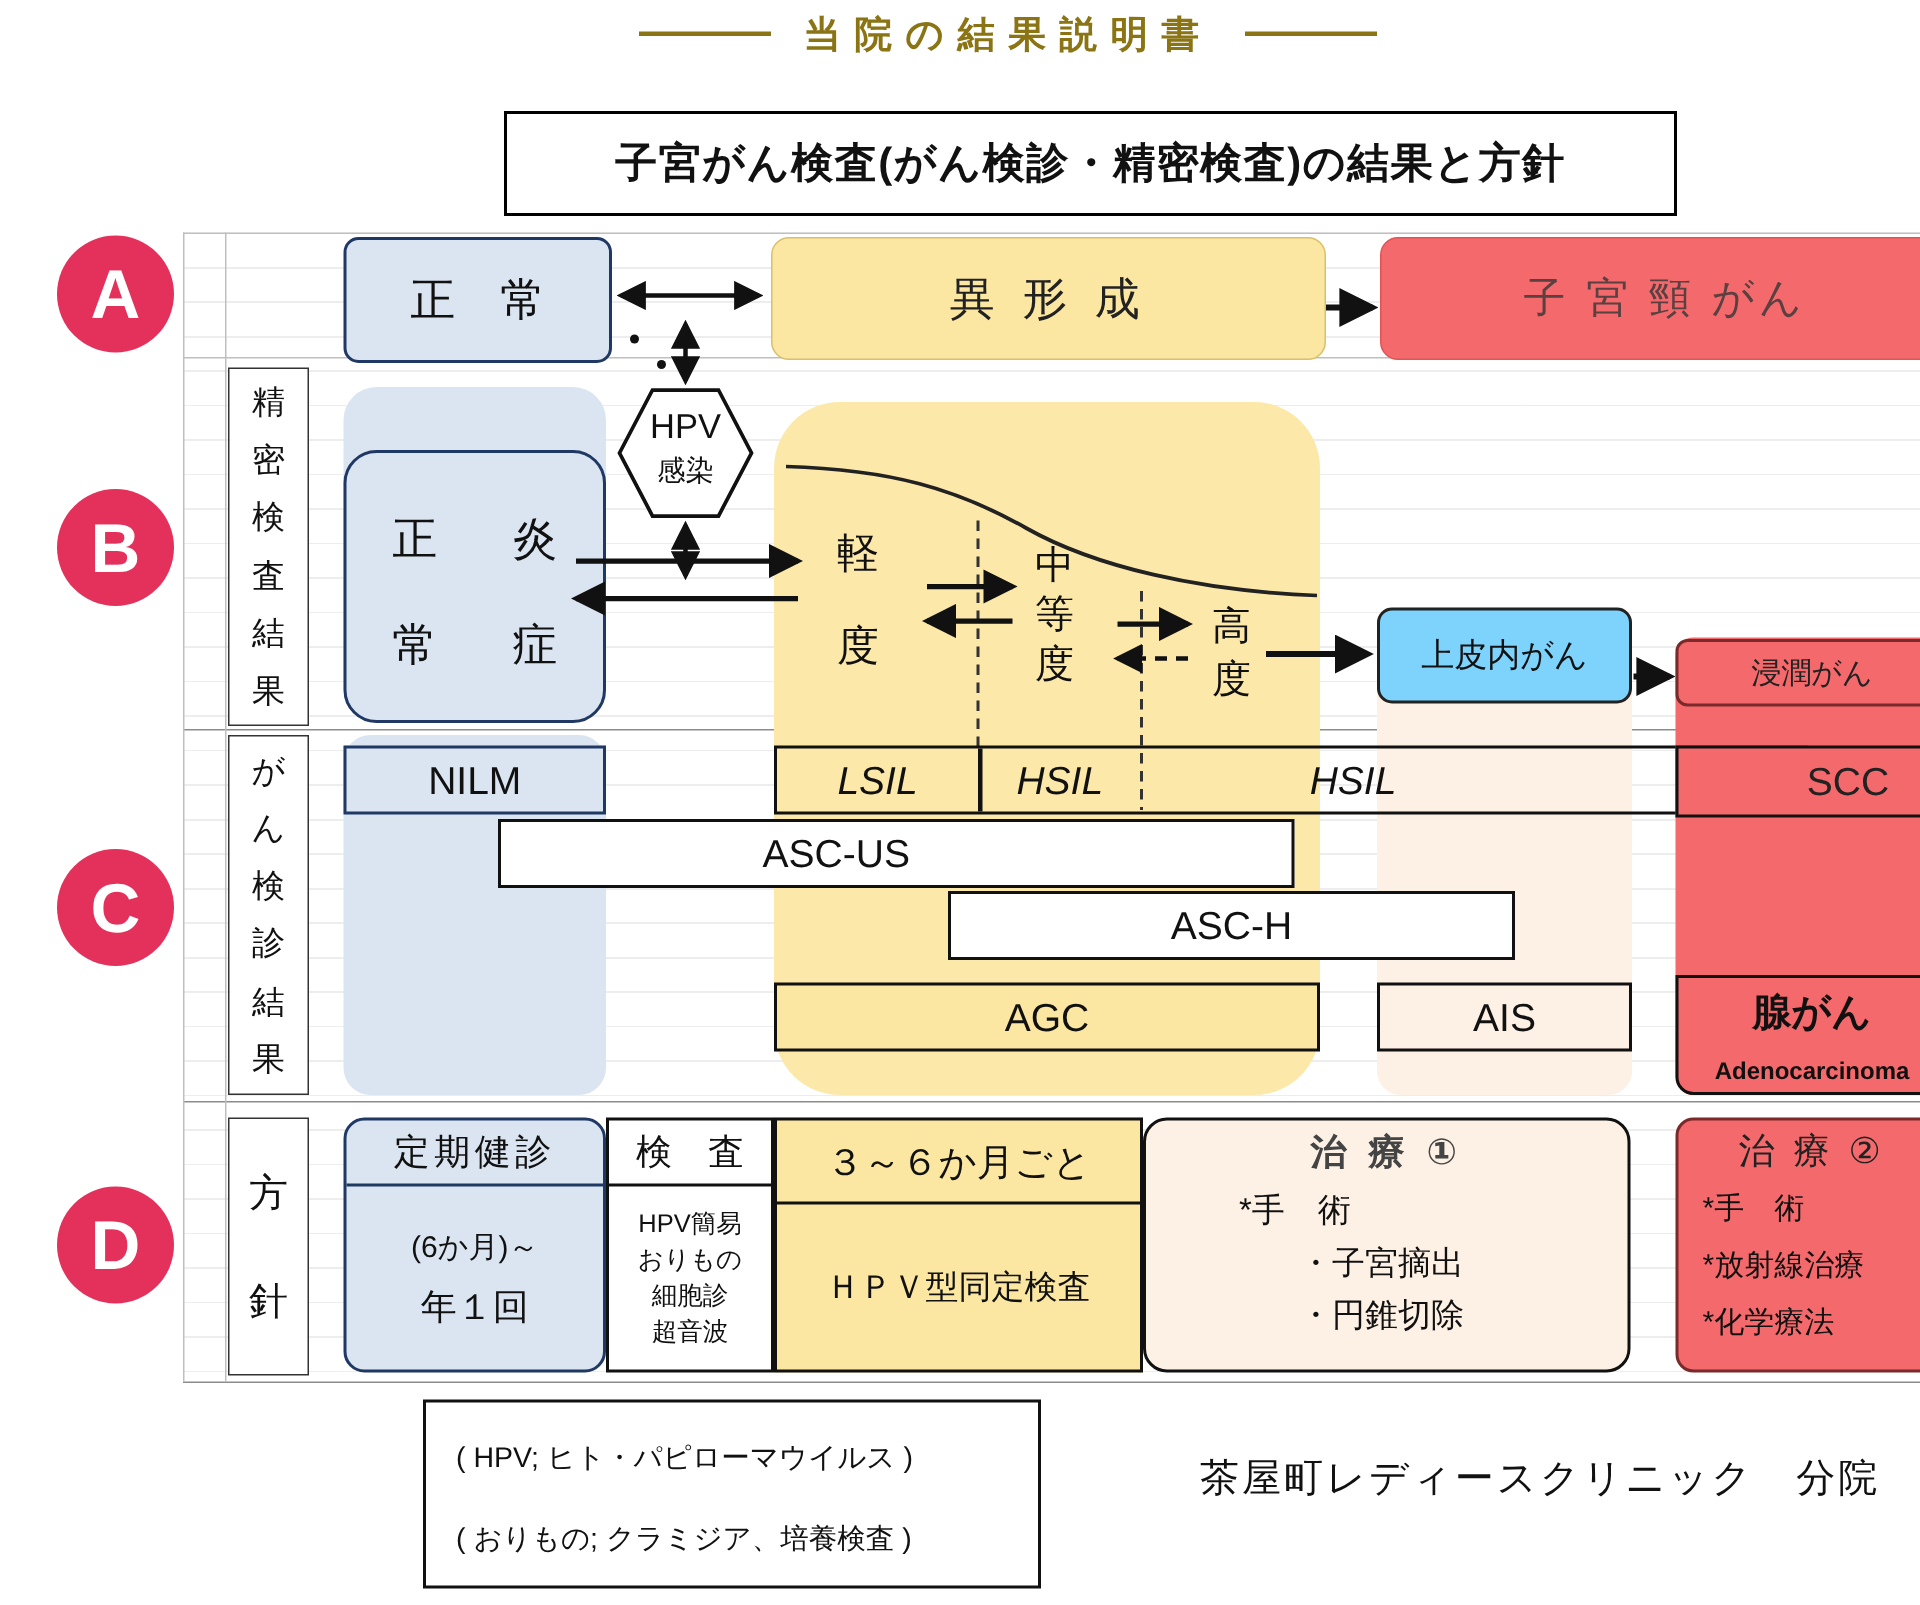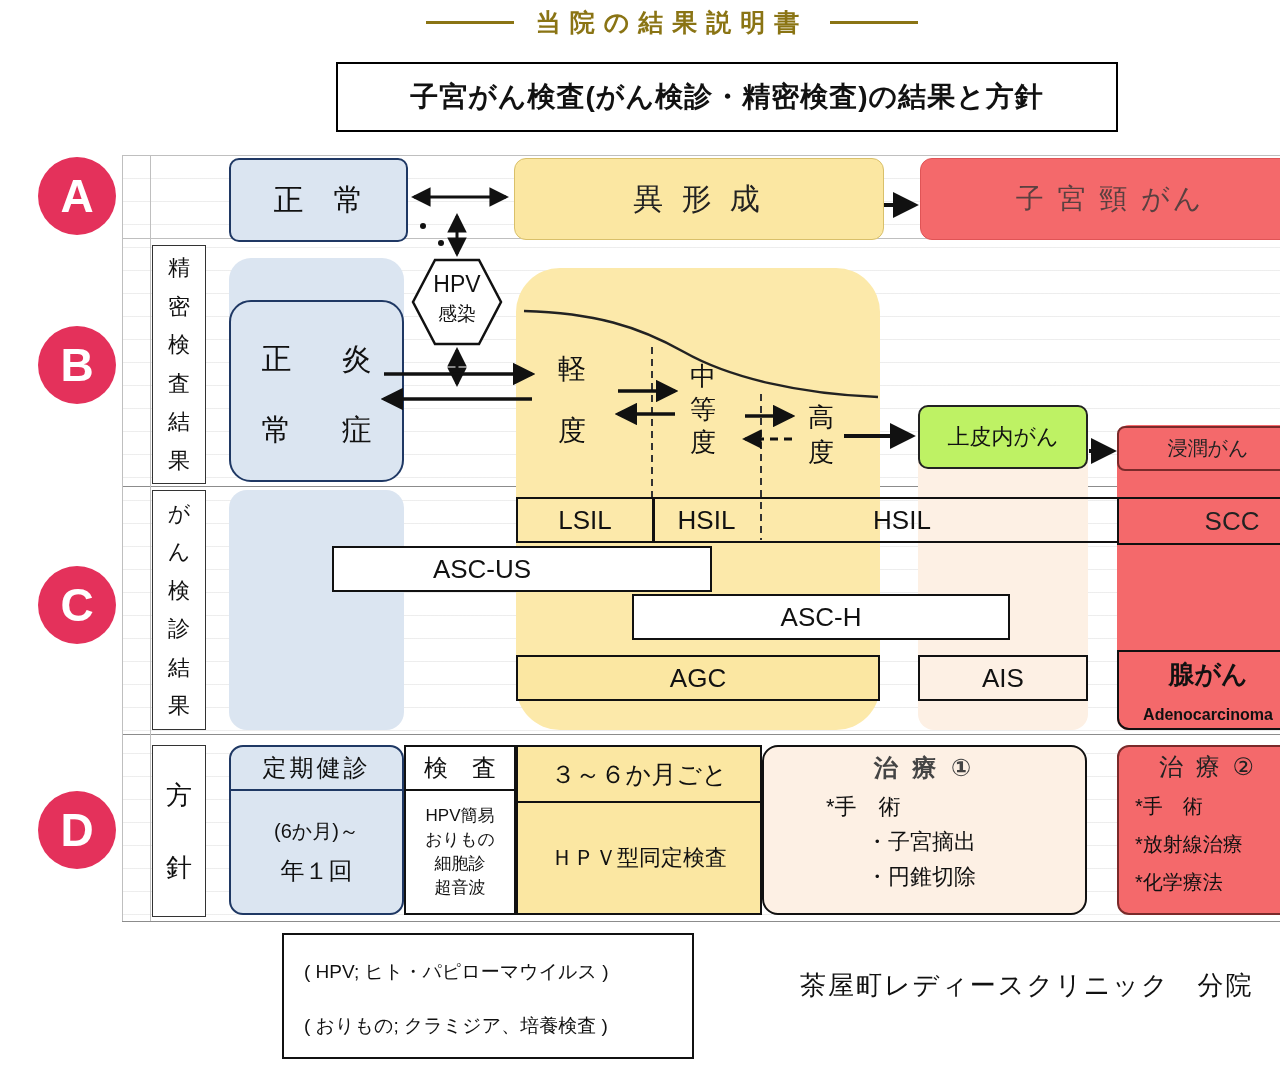--- a/index.html
+++ b/index.html
@@ -36,21 +36,21 @@
   <div class="line dark" style="left:90px;top:921px;width:1178px;height:1px;"></div>
   <div class="line" style="left:90px;top:155px;width:1px;height:766px;"></div>
   <div class="line" style="left:118px;top:155px;width:1px;height:766px;"></div>
 
   <div class="abs" style="left:0;top:6px;width:1280px;display:flex;align-items:center;justify-content:center;gap:22px;z-index:5;">
     <span style="width:88px;height:3px;background:#8a7414;"></span>
     <span style="font-size:25px;font-weight:bold;color:#8a7414;letter-spacing:9px;">当院の結果説明書</span>
     <span style="width:88px;height:3px;background:#8a7414;"></span>
   </div>
 
-  <div class="box" style="left:304px;top:62px;width:778px;height:66px;border:2px solid #000;background:#fff;
+  <div class="box" style="left:304px;top:74px;width:778px;height:66px;border:2px solid #000;background:#fff;
               font-size:28px;font-weight:bold;letter-spacing:1px;">子宮がん検査(がん検診・精密検査)の結果と方針</div>
 
   <div class="badge" style="top:157px;">A</div>
   <div class="badge" style="top:326px;">B</div>
   <div class="badge" style="top:566px;">C</div>
   <div class="badge" style="top:791px;">D</div>
 
   <div class="box" style="left:197px;top:158px;width:175px;height:80px;background:#dbe5f1;border:2.5px solid #1f3864;border-radius:10px;font-size:30px;">正　常</div>
   <div class="box" style="left:482px;top:158px;width:368px;height:80px;background:#fbe7a2;border:1px solid #d9c06a;border-radius:12px;font-size:30px;letter-spacing:5px;color:#222;">異 形 成</div>
   <div class="box" style="left:888px;top:158px;width:378px;height:80px;background:#f4696b;border:1px solid #e05456;border-radius:12px;font-size:28px;letter-spacing:3px;color:#5a4040;">子 宮 頸 がん</div>
@@ -94,42 +94,43 @@
     <line x1="851" y1="205" x2="883" y2="205" stroke="#111" stroke-width="4" marker-end="url(#ah)"></line>
   </svg>
 
   <div class="box" style="left:385px;top:270px;width:80px;height:28px;font-size:23px;background:transparent;">HPV</div>
   <div class="box" style="left:385px;top:302px;width:80px;height:24px;font-size:19px;background:transparent;">感染</div>
 
   <div class="abs vchars" style="left:521px;top:338px;width:38px;font-size:28px;line-height:62px;z-index:5;">軽度</div>
   <div class="abs vchars" style="left:653px;top:360px;width:36px;font-size:26px;line-height:33px;z-index:5;">中等度</div>
   <div class="abs vchars" style="left:771px;top:400px;width:36px;font-size:26px;line-height:35px;z-index:5;">高度</div>
 
-  <div class="box" style="left:886px;top:405px;width:170px;height:64px;background:#bef264;border:2px solid #222;border-radius:10px;font-size:22px;box-sizing:border-box;">上皮内がん</div>
+  <div class="box" style="left:886px;top:405px;width:170px;height:64px;background:#7dd3fc;border:2px solid #222;border-radius:10px;font-size:22px;box-sizing:border-box;">上皮内がん</div>
   <div class="box" style="left:1085px;top:426px;width:182px;height:45px;background:#f4696b;border:2px solid #7a2a2a;border-radius:8px;font-size:20px;color:#222;box-sizing:border-box;">浸潤がん</div>
 
   <div class="sideLabel" style="left:120px;top:245px;width:52px;height:237px;">
     <span class="vchars" style="width:24px;font-size:22px;line-height:38.5px;">精密検査結果</span>
   </div>
   <div class="sideLabel" style="left:120px;top:490px;width:52px;height:238px;">
     <span class="vchars" style="width:24px;font-size:22px;line-height:38.5px;">がん検診結果</span>
   </div>
   <div class="sideLabel" style="left:120px;top:745px;width:52px;height:170px;">
     <span class="vchars" style="width:28px;font-size:26px;line-height:72px;">方針</span>
   </div>
 
+  <div class="box" style="left:197px;top:497px;width:175px;height:46px;background:#dbe5f1;border:2.5px solid #1f3864;font-size:26px;box-sizing:border-box;">NILM</div>
 
-  <div class="abs" style="left:484px;top:497px;width:689px;height:46px;border:2.5px solid #111;box-sizing:border-box;z-index:5;">
+  <div class="abs" style="left:484px;top:497px;width:689px;height:46px;border:2.5px solid #111;box-sizing:border-box;z-index:5;font-style:italic;">
     <div style="position:absolute;left:134px;top:0;bottom:0;width:2.5px;background:#111;"></div>
     <div class="ctr" style="position:absolute;left:0;width:134px;height:100%;font-size:26px;">LSIL</div>
     <div class="ctr" style="position:absolute;left:136px;width:105px;height:100%;font-size:26px;">HSIL</div>
     <div class="ctr" style="position:absolute;left:244px;width:280px;height:100%;font-size:26px;">HSIL</div>
   </div>
 
-  <div class="box" style="left:300px;top:546px;width:380px;height:46px;background:#fff;border:2.5px solid #111;font-size:26px;box-sizing:border-box;padding-right:80px;">ASC-US</div>
+  <div class="box" style="left:300px;top:546px;width:531px;height:46px;background:#fff;border:2.5px solid #111;font-size:26px;box-sizing:border-box;padding-right:80px;">ASC-US</div>
   <div class="box" style="left:600px;top:594px;width:378px;height:46px;background:#fff;border:2.5px solid #111;font-size:26px;box-sizing:border-box;">ASC-H</div>
   <div class="box" style="left:484px;top:655px;width:364px;height:46px;background:#fbe7a2;border:2.5px solid #111;font-size:26px;box-sizing:border-box;">AGC</div>
   <div class="box" style="left:886px;top:655px;width:170px;height:46px;background:#fdf0e4;border:2.5px solid #111;font-size:26px;box-sizing:border-box;">AIS</div>
   <div class="box" style="left:1085px;top:497px;width:182px;height:48px;background:#f4696b;border:2.5px solid #111;font-size:26px;color:#222;box-sizing:border-box;padding-left:48px;">SCC</div>
 
   <div class="colbox" style="left:1085px;top:650px;width:182px;height:80px;background:#f4696b;border:2.5px solid #111;border-radius:0 0 12px 12px;
               align-items:center;justify-content:center;gap:14px;">
     <span style="font-size:26px;font-weight:bold;">腺がん</span>
     <span style="font-size:16px;font-weight:bold;">Adenocarcinoma</span>
   </div>

